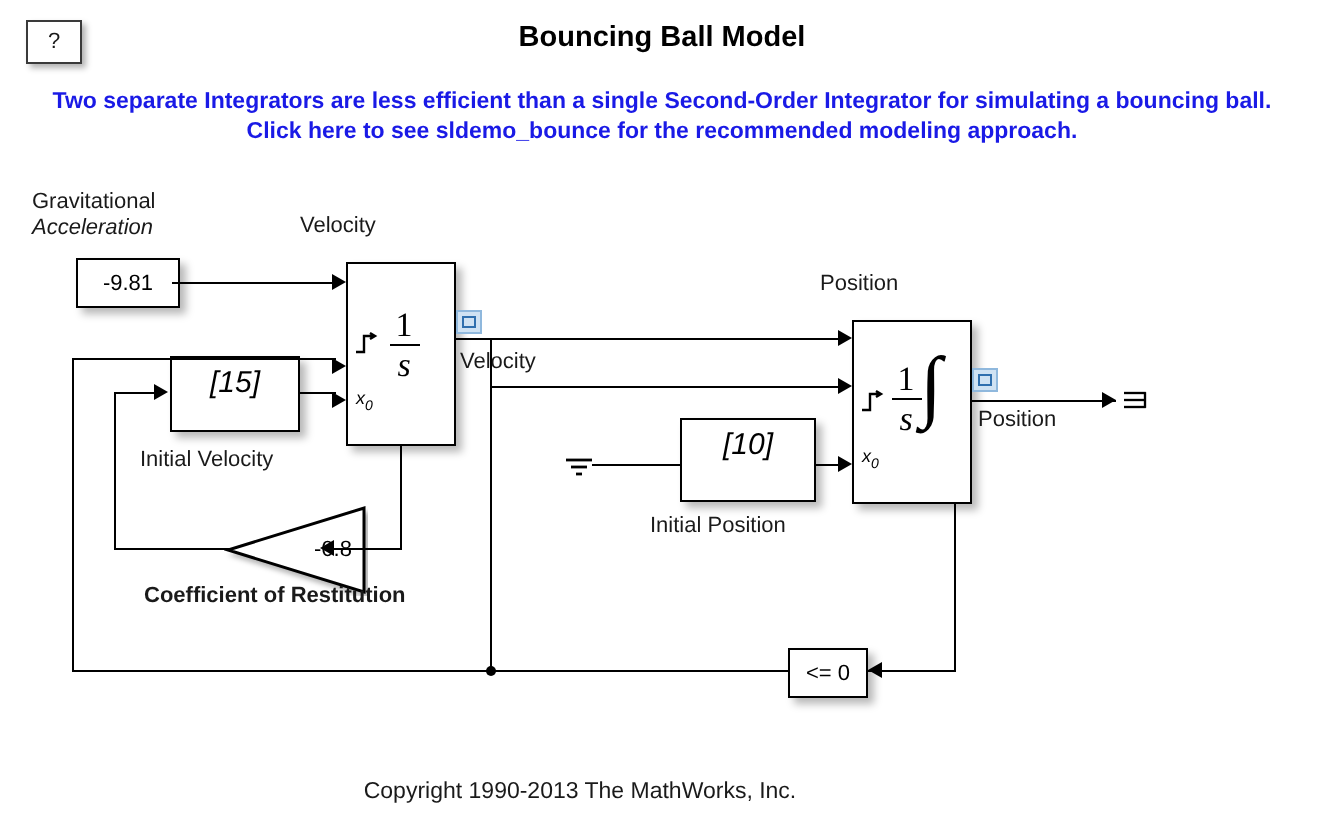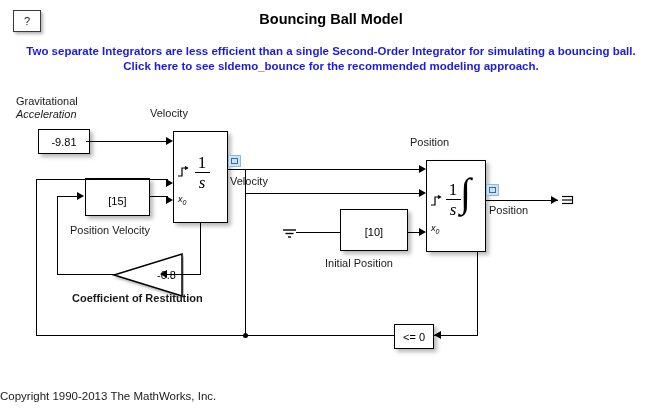--- a/index.html
+++ b/index.html
@@ -57,20 +57,21 @@
     font-weight: bold;
     color: #1a1ae6;
     cursor: pointer;
   }
   .note-1 { top: 45px; }
   .note-2 { top: 60px; }
 
   .copyright {
     left: 0; top: 390px;
     width: 580px;
+    text-align: center;
     font-size: 11.5px;
     color: #1a1a1a;
   }
 
   
   .blk-label {
     font-size: 11px;
     color: #1a1a1a;
     white-space: nowrap;
     line-height: 13px;
@@ -93,23 +94,24 @@
     align-items: center;
     justify-content: center;
     font-size: 11px;
     color: #000000;
   }
   
   .ic-blk {
     display: flex;
     align-items: flex-start;
     justify-content: center;
-    font-size: 11px;
-    color: #000000;
-    padding-top: 16px;
+    font-size: 15px;
+    color: #000000;
+    padding-top: 4px;
+    font-style: italic;
   }
 
   
   .integ-blk {
     border: 1.6px solid #000000;
     background: #ffffff;
     box-shadow: 3px 3px 4px rgba(0,0,0,0.28);
     box-sizing: border-box;
   }
   .frac {
@@ -239,21 +241,21 @@
   <div class="abs arrow-r" style="left:166px; top:179px;"></div>
   <div class="abs arrow-r" style="left:166px; top:196px;"></div>
 
   <div class="abs viewer-badge" style="left:228px; top:155px;">
       <i></i>
     </div>
 
   <div class="abs sig-label" style="left:230px; top:175px;">Velocity</div>
 
   <div class="abs rect-blk ic-blk" style="left:85px; top:178px; width:65px; height:38px;">[15]</div>
-  <div class="abs blk-label" style="left:70px; top:224px; width:95px;">Position Velocity</div>
+  <div class="abs blk-label" style="left:70px; top:224px; width:95px;">Initial Velocity</div>
 
   <div class="abs wire-h" style="left:57px; top:196px; width:22px;"></div>
   <div class="abs arrow-r" style="left:77px; top:192px;"></div>
 
   <div class="abs wire-h" style="left:150px; top:196px; width:18px;"></div>
 
   <div class="abs gain-wrap" style="left:112px; top:252px;">
     <svg width="72" height="46" viewBox="0 0 72 46">
       <defs>
         <filter id="gshadow" x="-30%" y="-30%" width="180%" height="180%">

